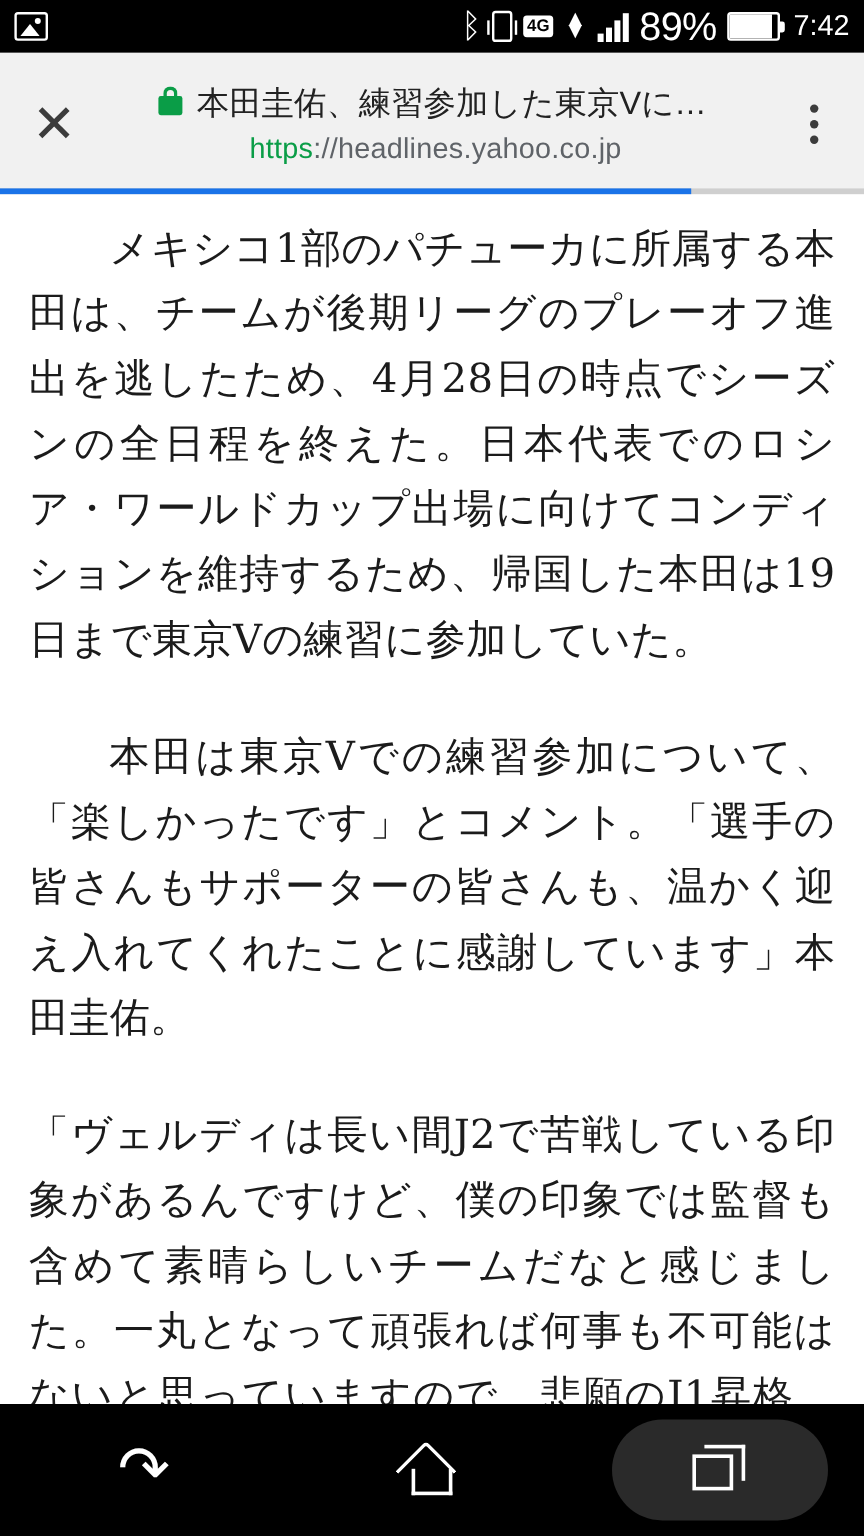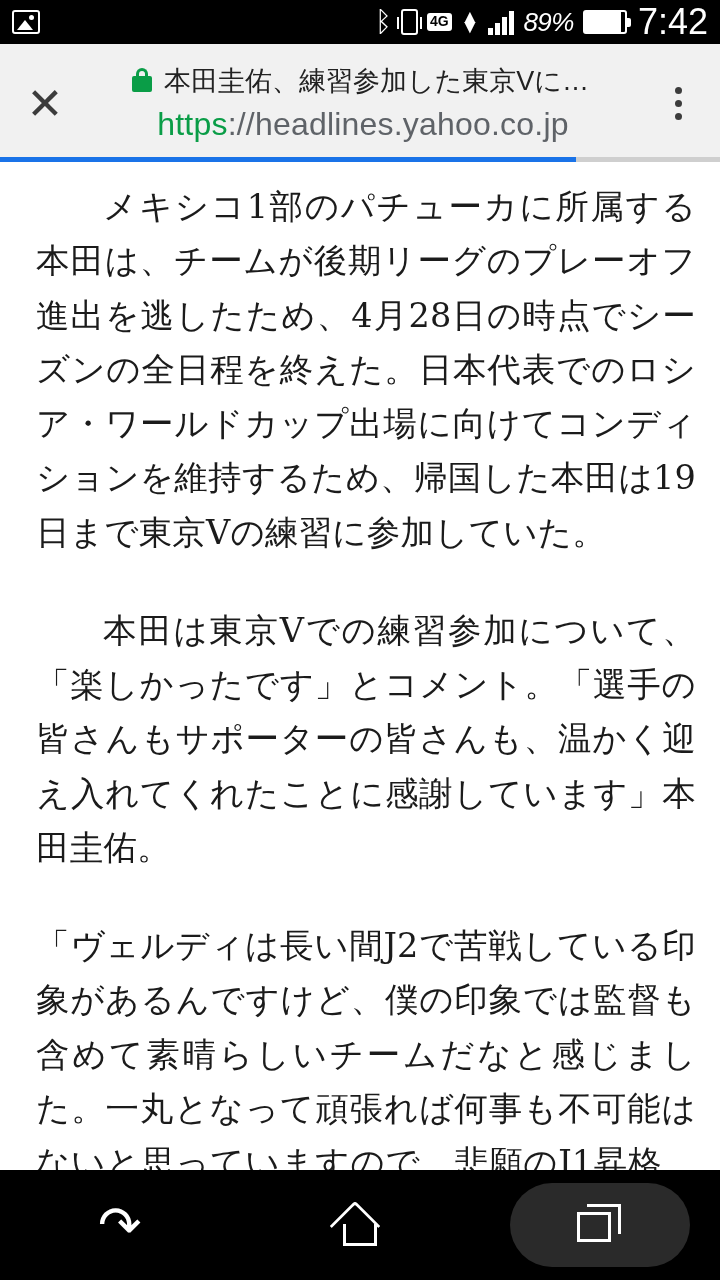--- a/index.html
+++ b/index.html
@@ -114,41 +114,41 @@
   }
   .signal span {
     width: 5px;
     background: #ffffff;
     display: block;
   }
   .signal span:nth-child(1) { height: 7px; }
   .signal span:nth-child(2) { height: 12px; }
   .signal span:nth-child(3) { height: 18px; }
   .signal span:nth-child(4) { height: 24px; }
-  .battery-pct { font-size: 26px; letter-spacing: -0.5px; font-style: italic; }
+  .battery-pct { font-size: 33px; letter-spacing: -0.5px; }
   .battery {
     width: 44px;
     height: 24px;
     border: 2px solid #ffffff;
     border-radius: 3px;
     position: relative;
     box-sizing: border-box;
     background: linear-gradient(to right, #ffffff 89%, #000000 89%);
   }
   .battery::after {
     content: "";
     position: absolute;
     right: -6px;
     top: 6px;
     width: 4px;
     height: 9px;
     background: #ffffff;
     border-radius: 0 2px 2px 0;
   }
-  .clock { font-size: 36px; margin-left: 2px; }
+  .clock { font-size: 24px; margin-left: 2px; }
 
   
   .chrome {
     height: 118px;
     background: #f1f1f1;
     display: flex;
     align-items: center;
     box-sizing: border-box;
     padding: 0 14px;
     position: relative;
@@ -201,21 +201,21 @@
   }
   .page-title {
     font-size: 27px;
     color: #222222;
     white-space: nowrap;
     overflow: hidden;
     text-overflow: ellipsis;
     max-width: 430px;
   }
   .url {
-    font-size: 32px;
+    font-size: 24px;
     color: #5f6368;
     margin-top: 7px;
     letter-spacing: 0.2px;
   }
   .url .scheme { color: #0a9d47; }
   .menu-btn {
     width: 56px;
     height: 62px;
     display: flex;
     flex-direction: column;
@@ -244,21 +244,21 @@
   }
 
   
   .content {
     position: absolute;
     top: 162px;
     left: 0;
     right: 0;
     bottom: 110px;
     background: #ffffff;
-    padding: 18px 24px 0 36px;
+    padding: 18px 24px 0 24px;
     box-sizing: border-box;
     overflow: hidden;
   }
   .content p {
     margin: 0 0 44px 0;
     font-family: "DejaVu Serif", serif;
     font-size: 33.5px;
     line-height: 1.62;
     color: #1b1b1b;
     text-align: justify;

